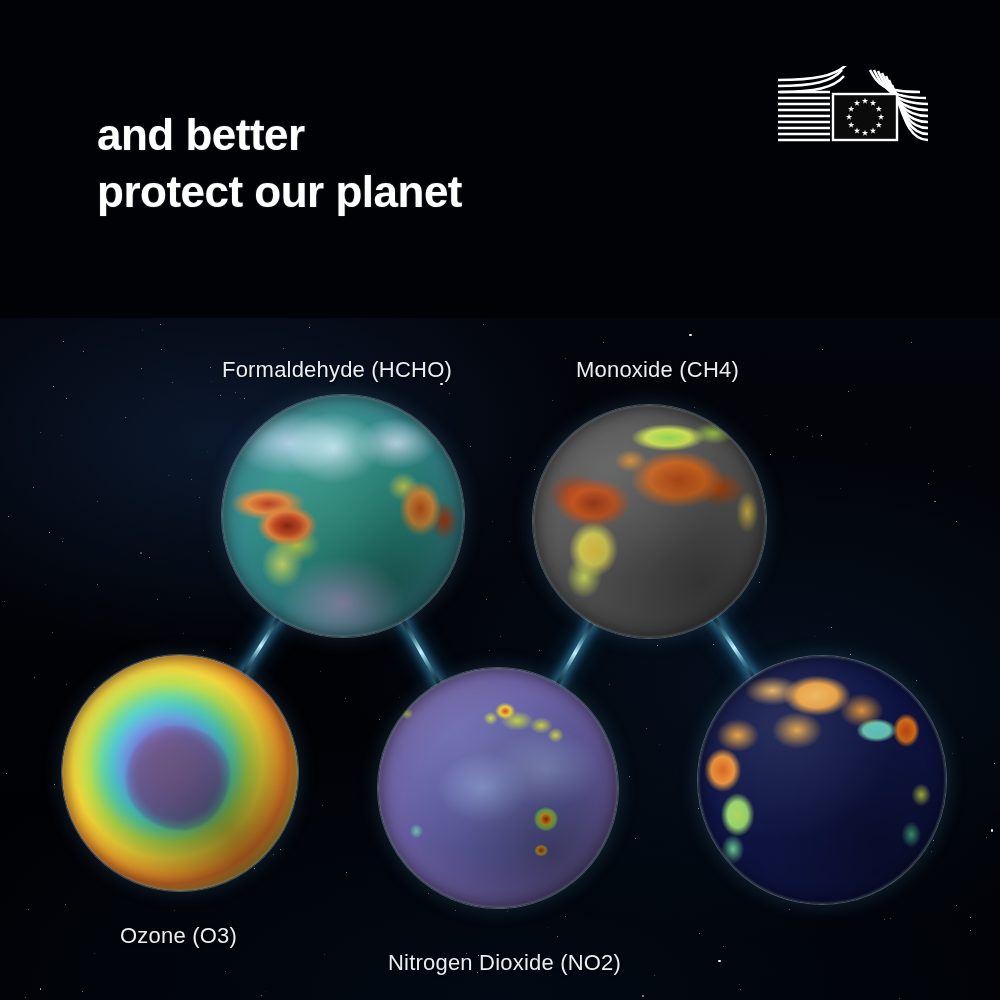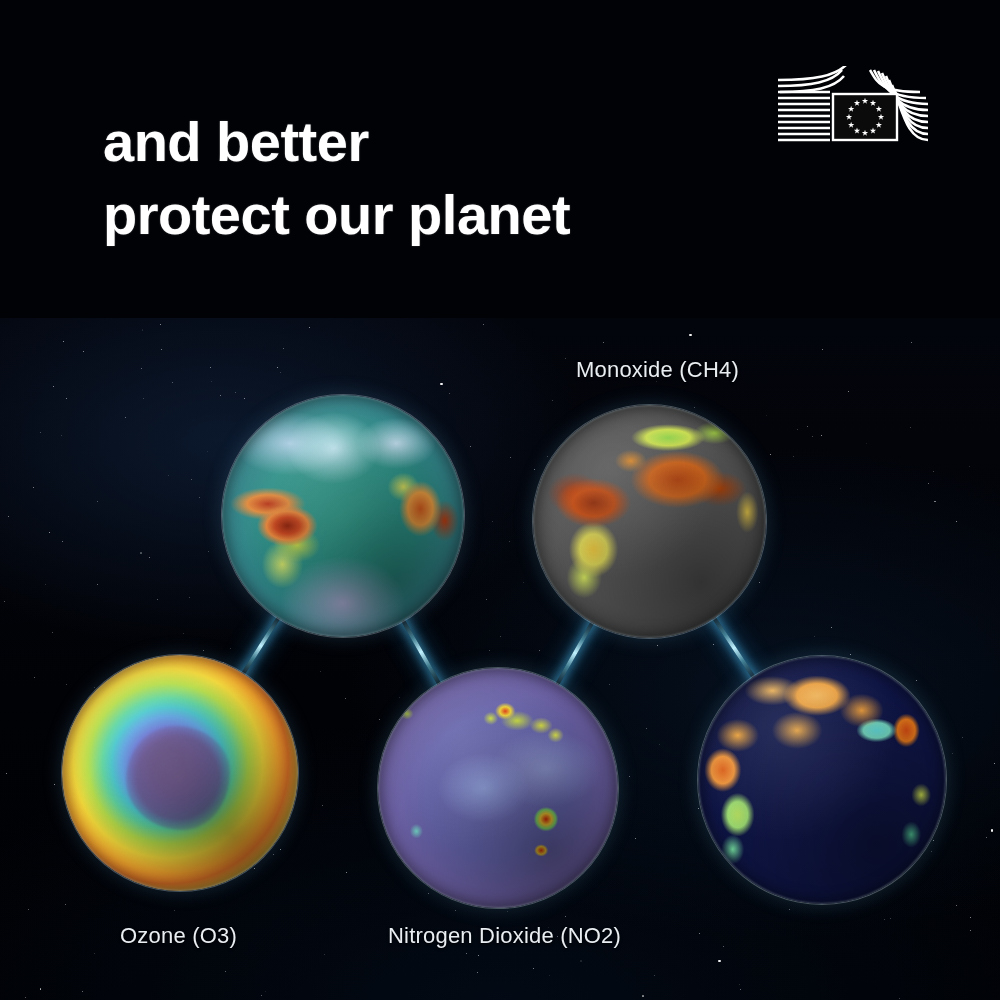--- a/index.html
+++ b/index.html
@@ -43,23 +43,23 @@
 
   
   .banner {
     position:absolute;
     left:0; top:0; width:1000px; height:318px;
     z-index:5;
     background:#000205;
   }
   .headline {
     position:absolute;
-    left:103px; top:106px;
+    left:97px; top:106px;
     color:#ffffff;
-    font-size:56px;
+    font-size:44px;
     font-weight:700;
     line-height:1.30;
     letter-spacing:-0.5px;
     white-space:pre-line;
     text-shadow:0 0 2px rgba(255,255,255,.25);
   }
 
   
   .eu-logo {
     position:absolute;
@@ -228,21 +228,21 @@
     color:#e9eef2;
     font-size:22px;
     font-weight:400;
     letter-spacing:.2px;
     white-space:nowrap;
     text-shadow:0 1px 3px rgba(0,0,0,.9);
   }
   #label-hcho { left:222px; top:357px; }
   #label-ch4  { left:576px; top:357px; }
   #label-o3   { left:120px; top:923px; }
-  #label-no2  { left:388px; top:923px; }
+  #label-no2  { left:388px; top:950px; }
   #label-co   { left:712px; top:923px; }
 </style>
 </head>
 <body>
 
 <div id="stage">
 
   <div class="haze"></div>
 
   <div class="starfield" id="starfield">
@@ -617,20 +617,21 @@
     <div class="shade"></div>
     <div class="rim"></div>
   </div>
 
   <div class="globe" id="globe-co">
     <div class="surface"></div>
     <div class="shade"></div>
     <div class="rim"></div>
   </div>
 
+  <div class="glabel" id="label-hcho">Formaldehyde (HCHO)</div>
   <div class="glabel" id="label-ch4">Monoxide (CH4)</div>
   <div class="glabel" id="label-o3">Ozone (O3)</div>
   <div class="glabel" id="label-no2">Nitrogen Dioxide (NO2)</div>
 
   <div class="banner">
     <div class="headline">and better
 protect our planet</div>
   </div>
 
   <div class="eu-logo">

